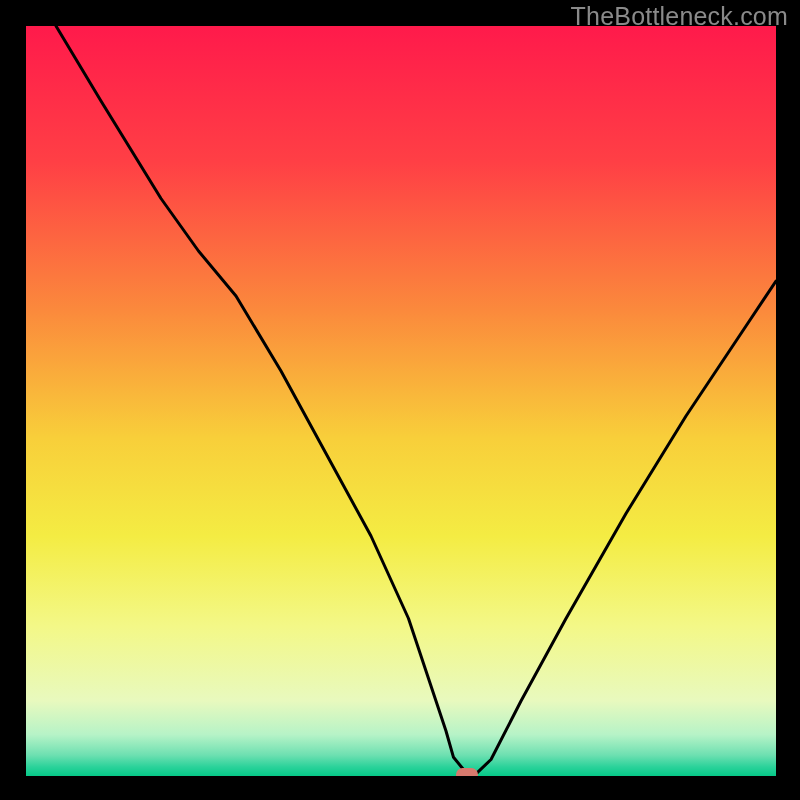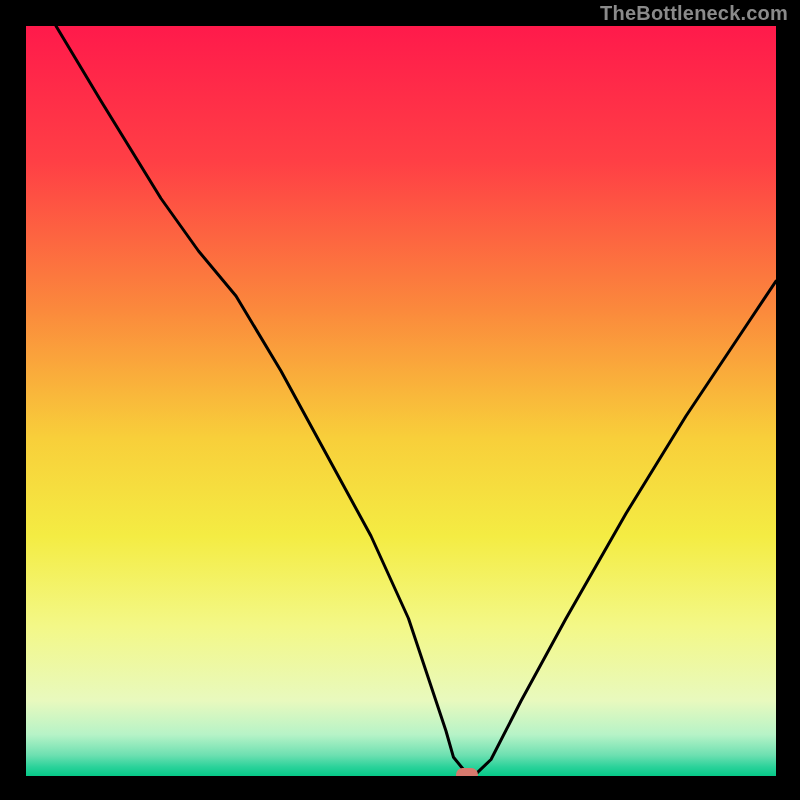--- a/index.html
+++ b/index.html
@@ -17,22 +17,22 @@
     top: 0;
     width: 800px;
     height: 800px;
     background: #000;
   }
   .watermark {
     position: absolute;
     top: 2px;
     right: 12px;
     color: #8a8a8a;
-    font-size: 20px;
-    font-weight: 700;
+    font-size: 25px;
+    font-weight: 400;
     letter-spacing: 0.2px;
     z-index: 10;
   }
   .plot {
     position: absolute;
     left: 26px;
     top: 26px;
     width: 750px;
     height: 750px;
     overflow: hidden;

